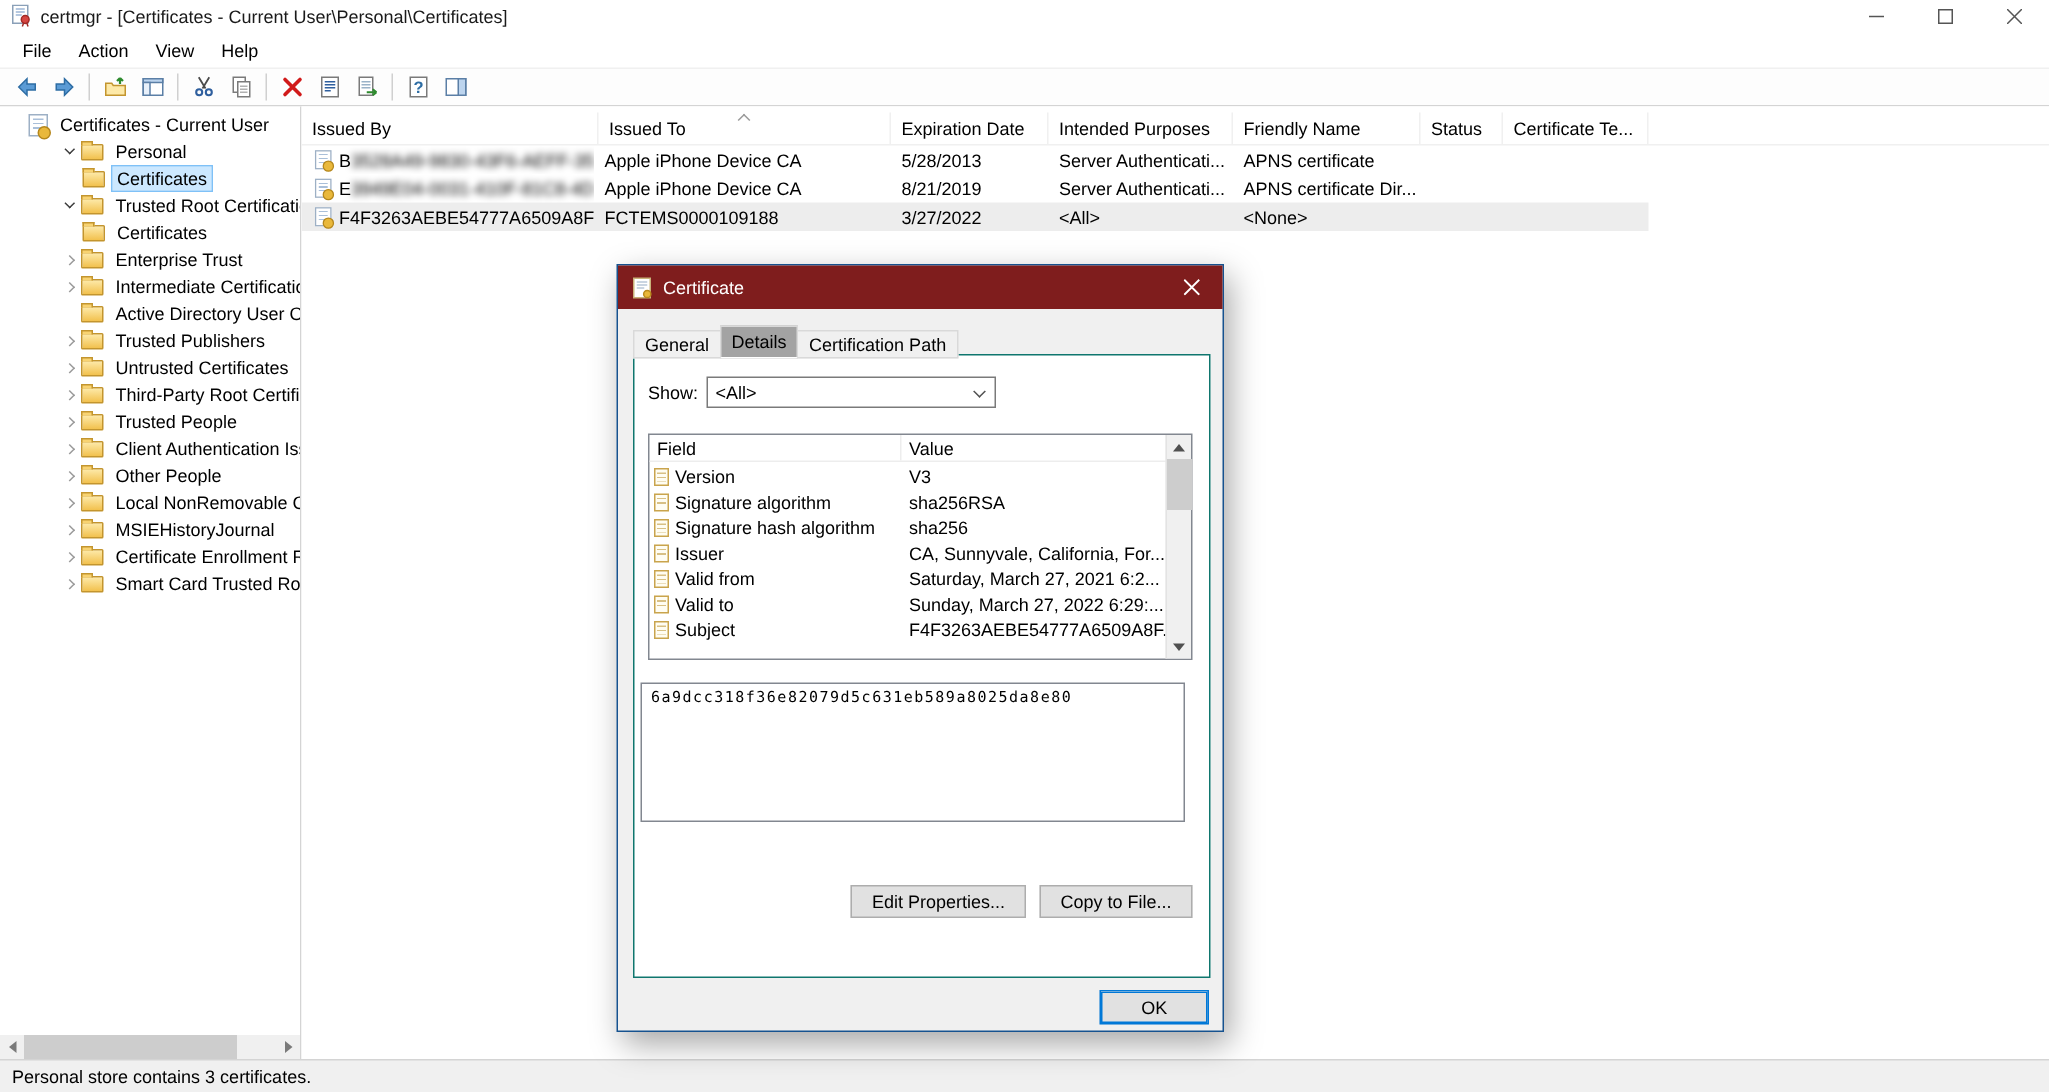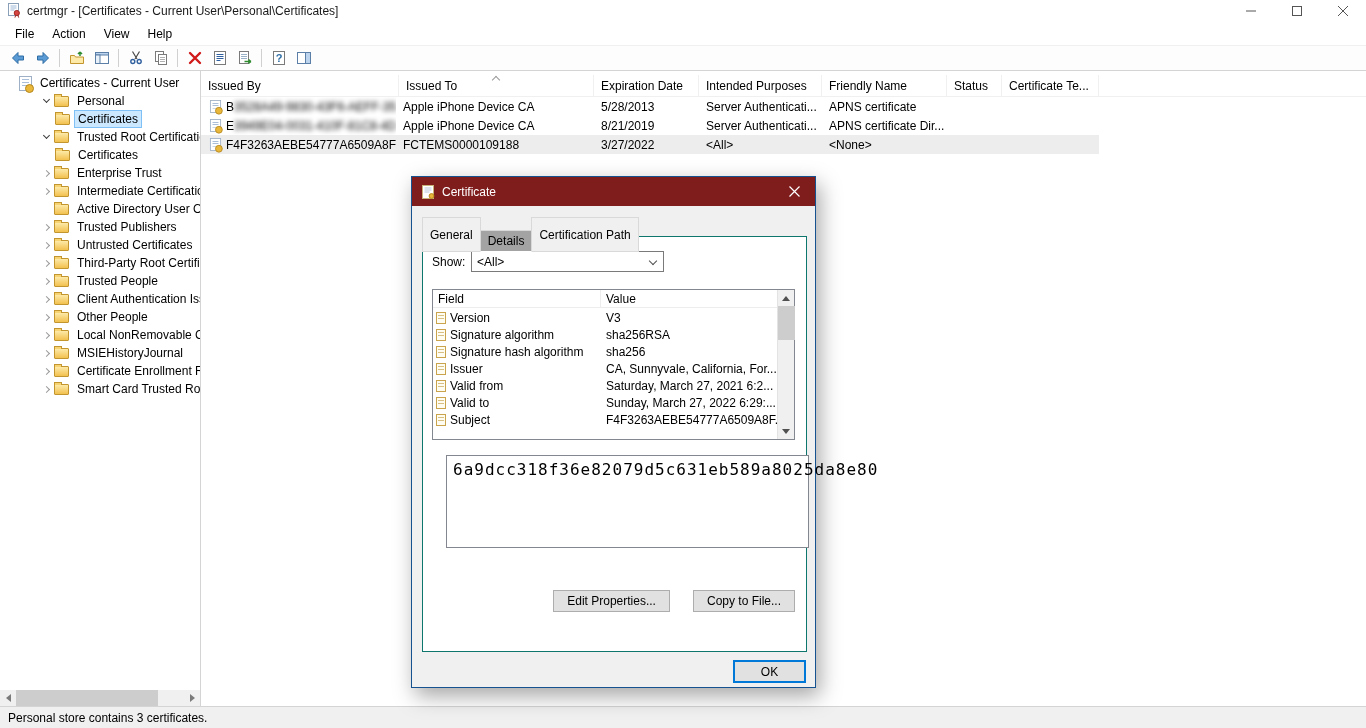--- a/index.html
+++ b/index.html
@@ -58,21 +58,21 @@
 .redacted{filter:blur(2.5px)}
 
 .statusbar{position:absolute;left:0;right:0;bottom:0;height:22px;background:#f0f0f0;border-top:1px solid #d4d4d4;display:flex;align-items:center;padding-left:8px}
 
 .dialog{position:absolute;left:411px;top:176px;width:405px;height:512px;background:#f0f0f0;border:1px solid #16528f;box-shadow:4px 8px 20px rgba(0,0,0,.35);z-index:10}
 .dtitle{height:29px;background:#7f1d1d;display:flex;align-items:center;padding-left:8px}
 .dtext{color:#fff;margin-left:6px}
 .dclose{margin-left:auto;width:42px;height:100%;display:flex;align-items:center;justify-content:center}
 .dbody{position:absolute;top:29px;left:0;right:0;bottom:0}
 .dtabs{position:absolute;top:11px;left:10px;display:flex;align-items:flex-end;z-index:3}
-.dtab{height:35px;padding:0 7px;display:flex;align-items:center;background:#f0f0f0;border:1px solid #d9d9d9;margin-right:-1px}
+.dtab{height:19px;padding:0 7px;display:flex;align-items:center;background:#f0f0f0;border:1px solid #d9d9d9;margin-right:-1px}
 .dtab.active{height:22px;background:#a3a3a3;border-bottom:1px solid #fff;position:relative;z-index:4}
 .dpage{position:absolute;top:30px;left:10px;width:385px;height:416px;background:#fff;border:1px solid #0f766e}
 .showrow{position:absolute;top:14px;left:9px;display:flex;align-items:center}
 .showlabel{width:39px}
 .combo{width:193px;height:21px;background:#fff;border:1px solid #7a7a7a;display:flex;align-items:center;padding-left:5px;position:relative}
 .combo-arrow{position:absolute;right:7px;top:6px;width:6px;height:6px;border-right:1px solid #505050;border-bottom:1px solid #505050;transform:rotate(45deg)}
 .dgrid{position:absolute;top:52px;left:9px;width:363px;height:151px;background:#fff;border:1px solid #828790}
 .ghead{display:flex;height:18px;align-items:center;padding-right:17px;border-bottom:1px solid #ededed}
 .ghf{width:168px;flex:0 0 168px;height:100%;display:flex;align-items:center;padding-left:5px;border-right:1px solid #ededed}
 .ghv{flex:1;padding-left:5px}
@@ -83,22 +83,22 @@
 .gv{flex:1;overflow:hidden;white-space:nowrap;padding-left:5px}
 .ifield{width:10px;height:12px;flex:0 0 10px;background:#fffdf2;border:1px solid #c9a44d;position:relative;margin-right:4px}
 .ifield::before{content:'';position:absolute;left:1px;right:1px;top:2px;height:6px;background:repeating-linear-gradient(to bottom,#d8c084 0,#d8c084 1px,transparent 1px,transparent 3px)}
 .gscroll{position:absolute;top:0;right:0;bottom:0;width:17px;background:#f0f0f0;border-left:1px solid #e3e3e3;display:flex;flex-direction:column;align-items:center}
 .gsarrow{height:16px;width:17px;display:flex;align-items:center;justify-content:center}
 .gsarrow i{display:block;width:0;height:0;border:4px solid transparent}
 .gsarrow.up i{border-bottom:5px solid #505050;margin-top:-4px}
 .gsarrow.down i{border-top:5px solid #505050;margin-bottom:-4px}
 .gsthumb{width:17px;height:34px;background:#cdcdcd}
 .gfill{flex:1}
-.hexbox{position:absolute;top:218px;left:23px;width:363px;height:93px;background:#fff;border:1px solid #828790;padding:4px 6px;font-family:"DejaVu Sans Mono",monospace;font-size:16px;letter-spacing:1px}
-.dbtnrow{position:absolute;top:353px;left:9px;width:363px;display:flex;justify-content:flex-end;gap:23px}
+.hexbox{position:absolute;top:218px;left:4px;width:363px;height:93px;background:#fff;border:1px solid #828790;padding:4px 6px;font-family:"DejaVu Sans Mono",monospace;font-size:10px;letter-spacing:1px}
+.dbtnrow{position:absolute;top:353px;left:9px;width:363px;display:flex;justify-content:flex-end;gap:9px}
 .btn{height:22px;padding:0 13px;background:#e1e1e1;border:1px solid #adadad;display:flex;align-items:center;justify-content:center}
 .okbtn{position:absolute;right:9px;bottom:4px;width:73px;height:23px;background:#e1e1e1;border:1px solid #0078d7;box-shadow:inset 0 0 0 1px #0078d7;display:flex;align-items:center;justify-content:center}
 </style>
 </head>
 <body>
 
 <div class="titlebar">
   <svg class="app-icon" width="16" height="16" viewBox="0 0 16 16">
       <rect x="2.5" y="0.5" width="10" height="12" fill="#fff" stroke="#8aa0b8"></rect>
       <path d="M4.5 3h6M4.5 5h6M4.5 7h4" stroke="#9db7d6"></path>

